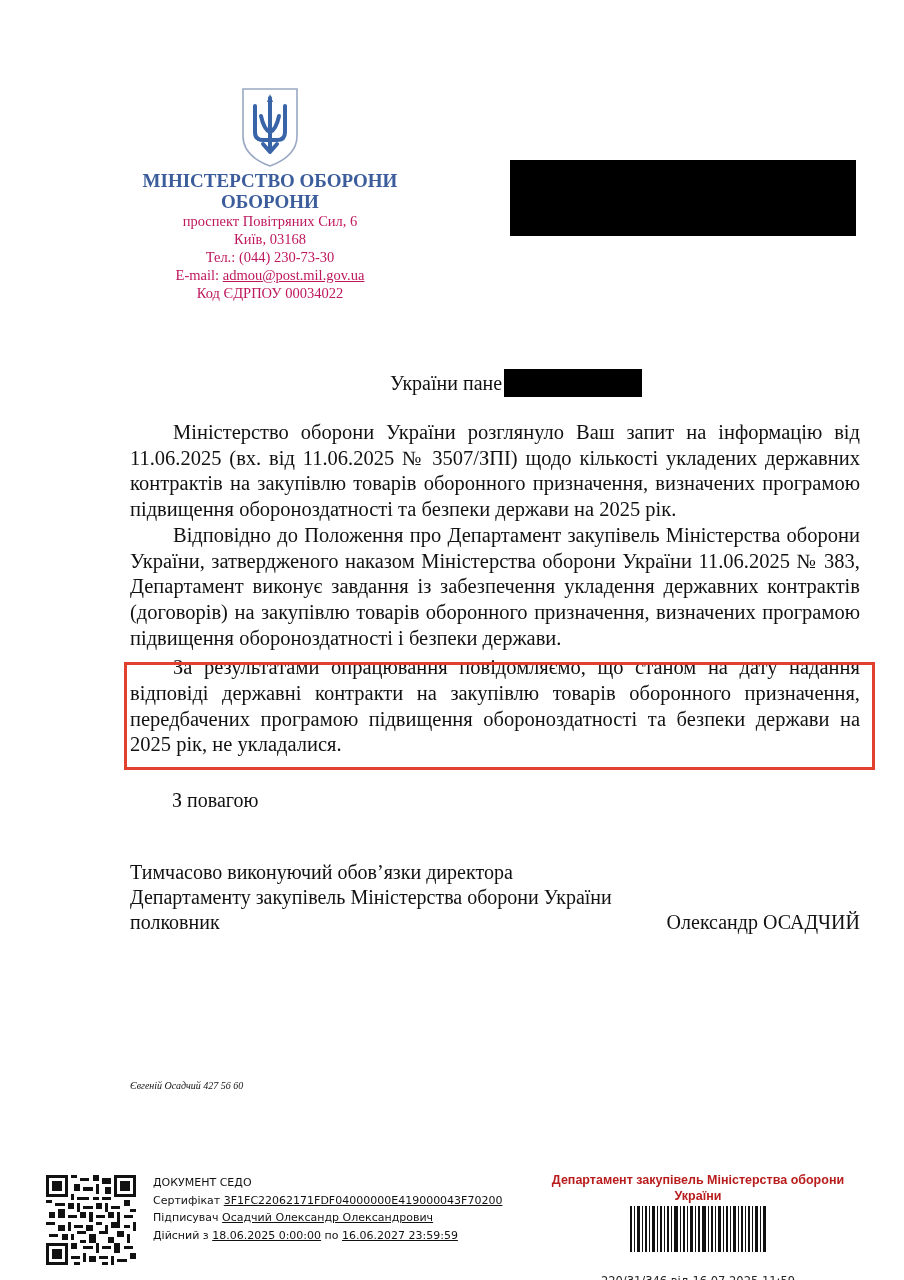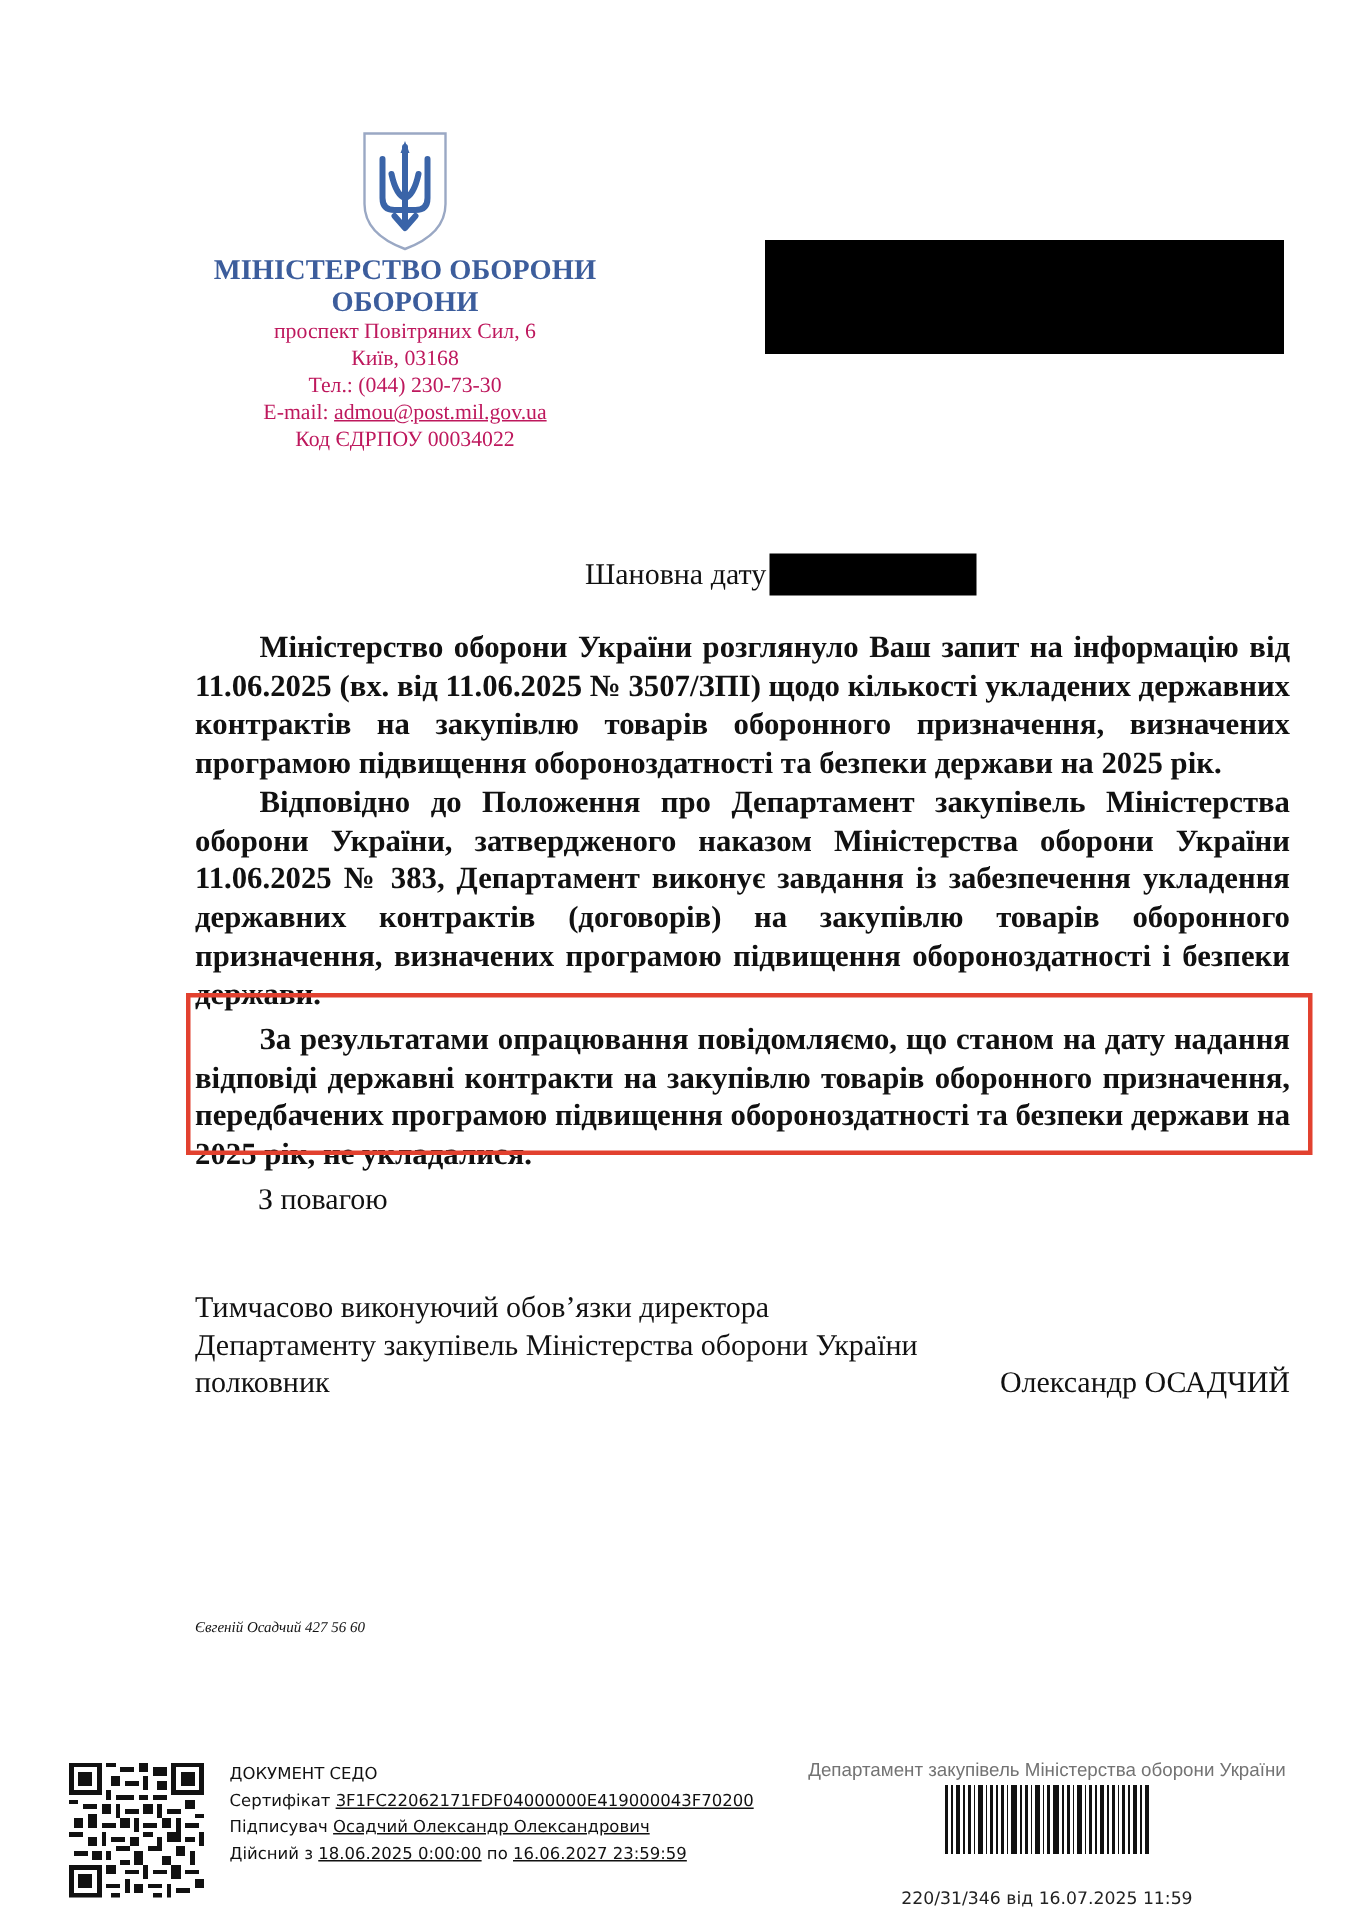--- a/index.html
+++ b/index.html
@@ -10,37 +10,37 @@
   .coat-of-arms { display: block; margin: 0 auto; width: 62px; height: 82px; }
   .ministry-name { font-weight: bold; font-size: 19px; line-height: 21px; margin-top: 2px; color: #3c5d9c; }
   .addr-line { font-size: 14.5px; line-height: 18px; color: #be185d; }
   .addr-line .email-link { text-decoration: underline; }
 
   .redaction-recipient { position: absolute; left: 510px; top: 160px; width: 346px; height: 76px; background: #000; }
 
   .salutation { position: absolute; left: 390px; top: 369px; font-size: 20px; line-height: 26px; display: flex; align-items: center; }
   .redaction-name { display: inline-block; width: 138px; height: 28px; background: #000; margin-left: 2px; }
 
-  .body-text { position: absolute; left: 130px; top: 420px; width: 730px; font-size: 20.5px; line-height: 25.7px; text-align: justify; font-weight: bold; }
+  .body-text { position: absolute; left: 130px; top: 420px; width: 730px; font-size: 20.5px; line-height: 25.7px; text-align: justify; }
   .body-text p { text-indent: 43px; }
 
   .highlight-box { position: absolute; left: 124px; top: 662px; width: 751px; height: 108px; border: 3px solid #e2412f; }
 
   .closing { position: absolute; left: 172px; top: 787px; font-size: 20px; line-height: 26px; }
   .signature-block { position: absolute; left: 130px; top: 860px; width: 730px; font-size: 20px; line-height: 25px; }
   .sig-row { display: flex; justify-content: space-between; gap: 33px; }
 
   .executor { position: absolute; left: 130px; top: 1079px; font-size: 10px; line-height: 13px; font-style: italic; }
 
   .qr-code { position: absolute; left: 46px; top: 1175px; width: 90px; height: 90px; }
   .edo-stamp { position: absolute; left: 153px; top: 1174px; font-family: "DejaVu Sans", sans-serif; font-size: 11px; line-height: 17.5px; color: #111; }
   .edo-stamp .u { text-decoration: underline; }
 
   .reg-stamp { position: absolute; left: 538px; top: 1172px; width: 320px; text-align: center; font-family: "Liberation Sans", sans-serif; }
-  .reg-dept { font-size: 12.5px; font-weight: normal; line-height: 16px; color: #737373; }
+  .reg-dept { font-size: 12.5px; font-weight: bold; line-height: 16px; color: #b91c1c; }
   .barcode { display: block; margin: 2px auto 0; width: 136px; height: 46px; }
   .reg-number { font-family: "DejaVu Sans", sans-serif; font-size: 11.5px; line-height: 16px; margin-top: 21px; color: #222; }
 </style>
 </head>
 <body>
 
 <div class="letterhead">
   <svg class="coat-of-arms" viewBox="0 0 62 82">
     <path d="M4 3 H58 V50 Q58 70 31 80 Q4 70 4 50 Z" fill="#fff" stroke="#9aa8c4" stroke-width="1.6"></path>
     <g fill="none" stroke="#3a64a8" stroke-width="4" stroke-linejoin="round" stroke-linecap="round">
@@ -61,21 +61,21 @@
   <div class="addr-line">Тел.: (044) 230-73-30</div>
   <div class="addr-line">
     <span>E-mail: </span><span class="email-link">admou@post.mil.gov.ua</span>
   </div>
   <div class="addr-line">Код ЄДРПОУ 00034022</div>
 </div>
 
 <div class="redaction-recipient"></div>
 
 <div class="salutation">
-  <span>Шановна дату</span>
+  <span>України пане</span>
   <span class="redaction-name"></span>
 </div>
 
 <div class="body-text">
   <p>Міністерство оборони України розглянуло Ваш запит на інформацію від 11.06.2025 (вх. від 11.06.2025 № 3507/ЗПІ) щодо кількості укладених державних контрактів на закупівлю товарів оборонного призначення, визначених програмою підвищення обороноздатності та безпеки держави на 2025 рік.</p>
   <p>Відповідно до Положення про Департамент закупівель Міністерства оборони України, затвердженого наказом Міністерства оборони України 11.06.2025 № 383, Департамент виконує завдання із забезпечення укладення державних контрактів (договорів) на закупівлю товарів оборонного призначення, визначених програмою підвищення обороноздатності і безпеки держави.</p>
   <p style="margin-top:4px;">За результатами опрацювання повідомляємо, що станом на дату надання відповіді державні контракти на закупівлю товарів оборонного призначення, передбачених програмою підвищення обороноздатності та безпеки держави на 2025 рік, не укладалися.</p>
 </div>
 <div class="highlight-box"></div>
 

